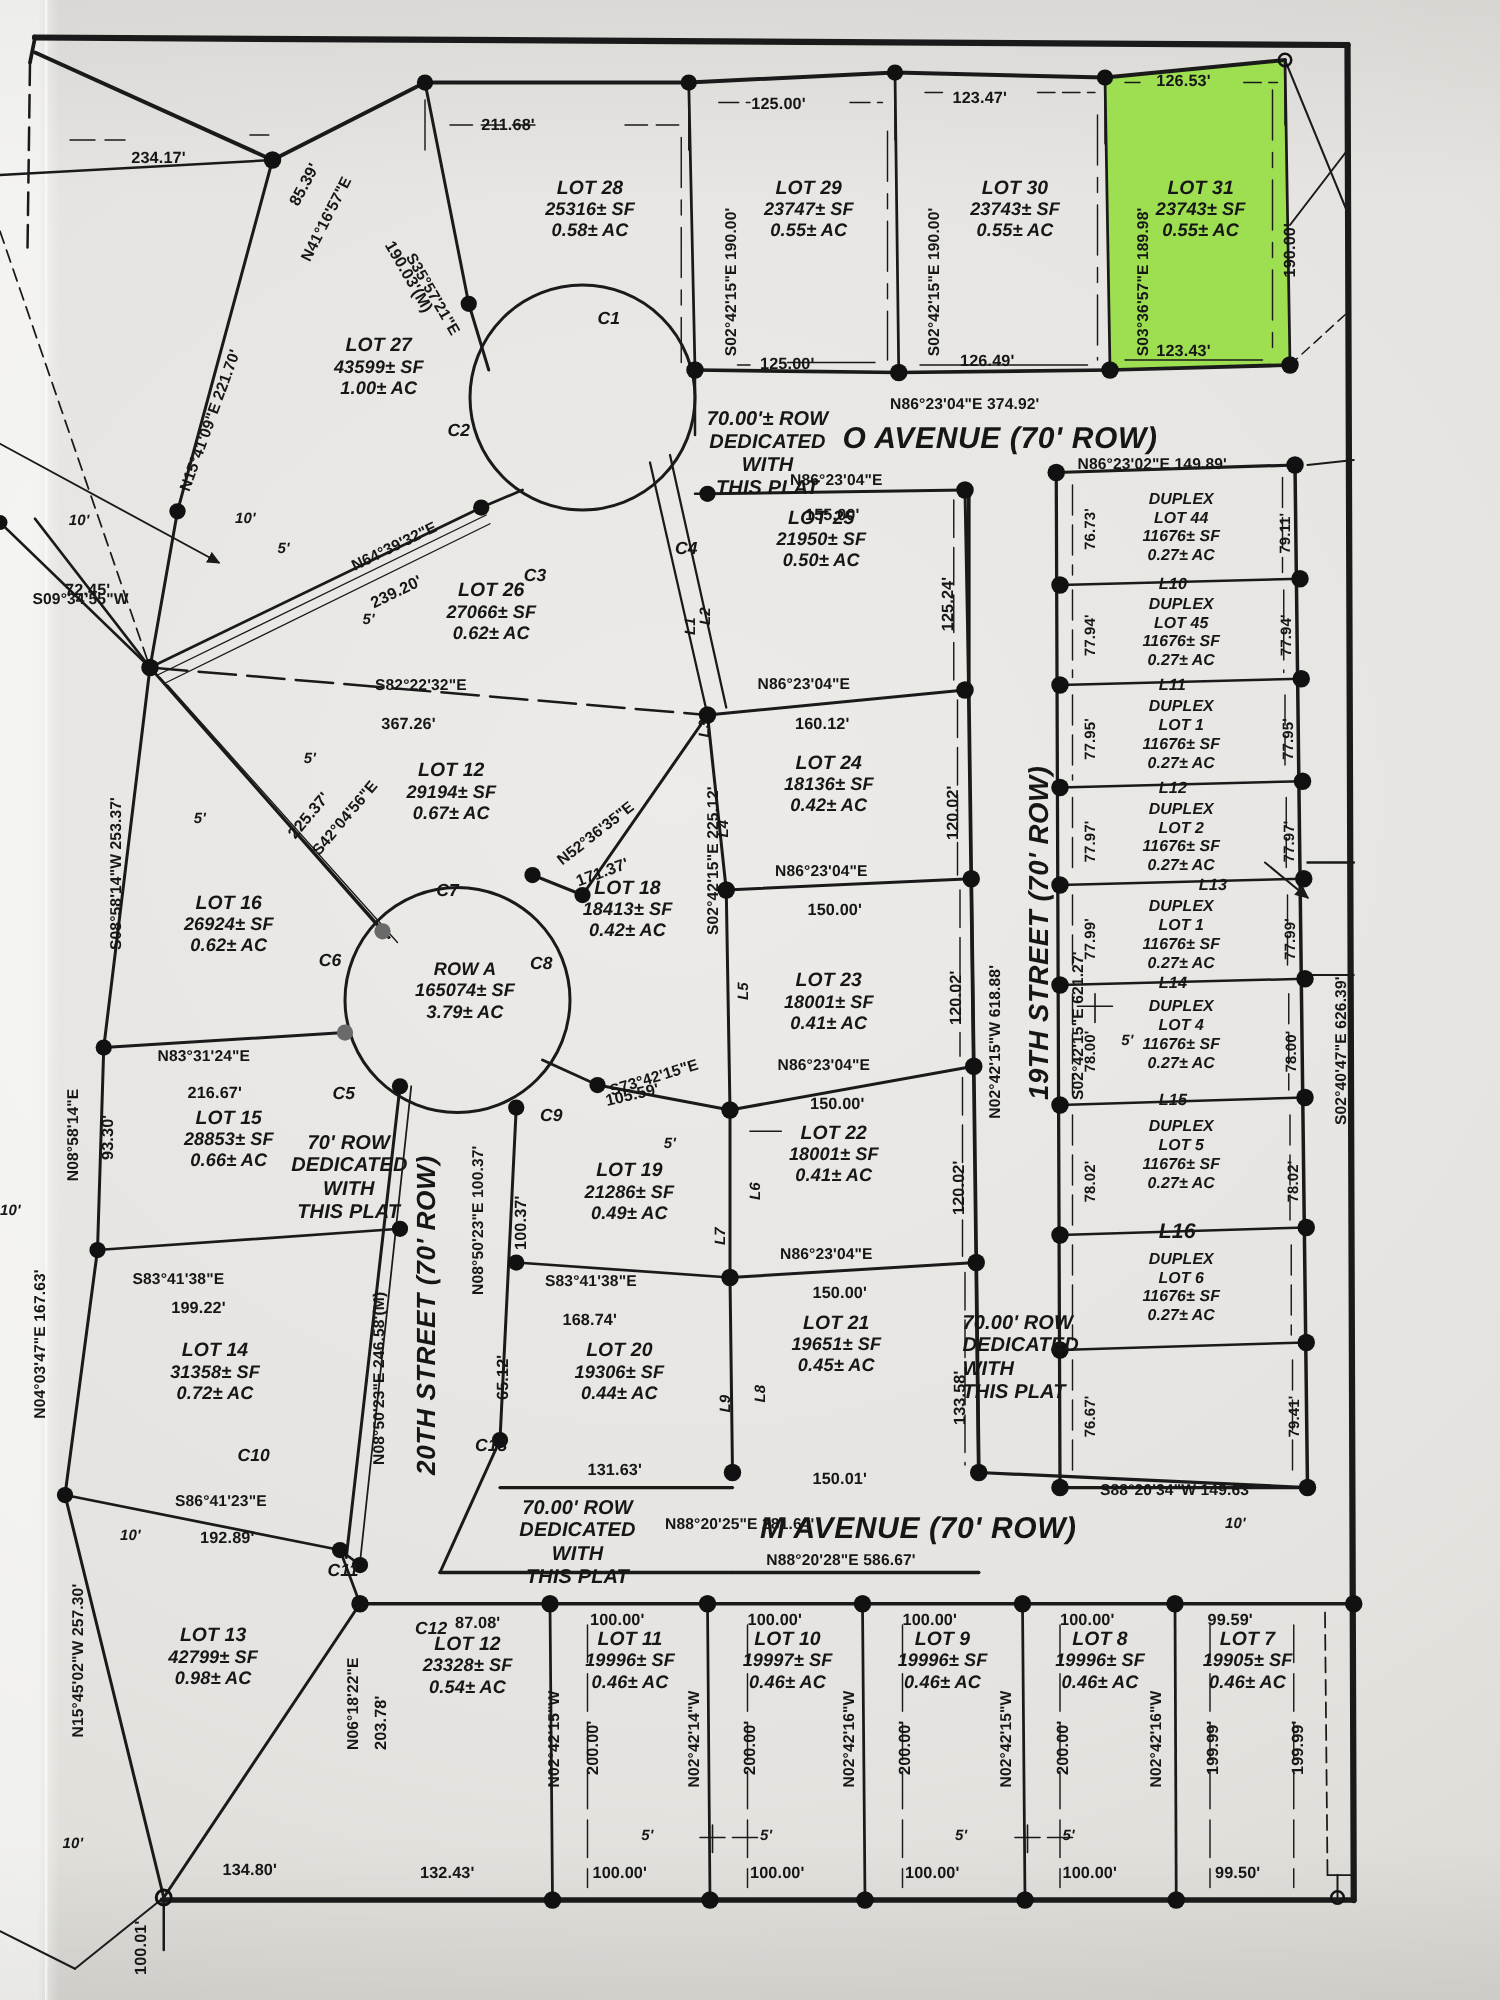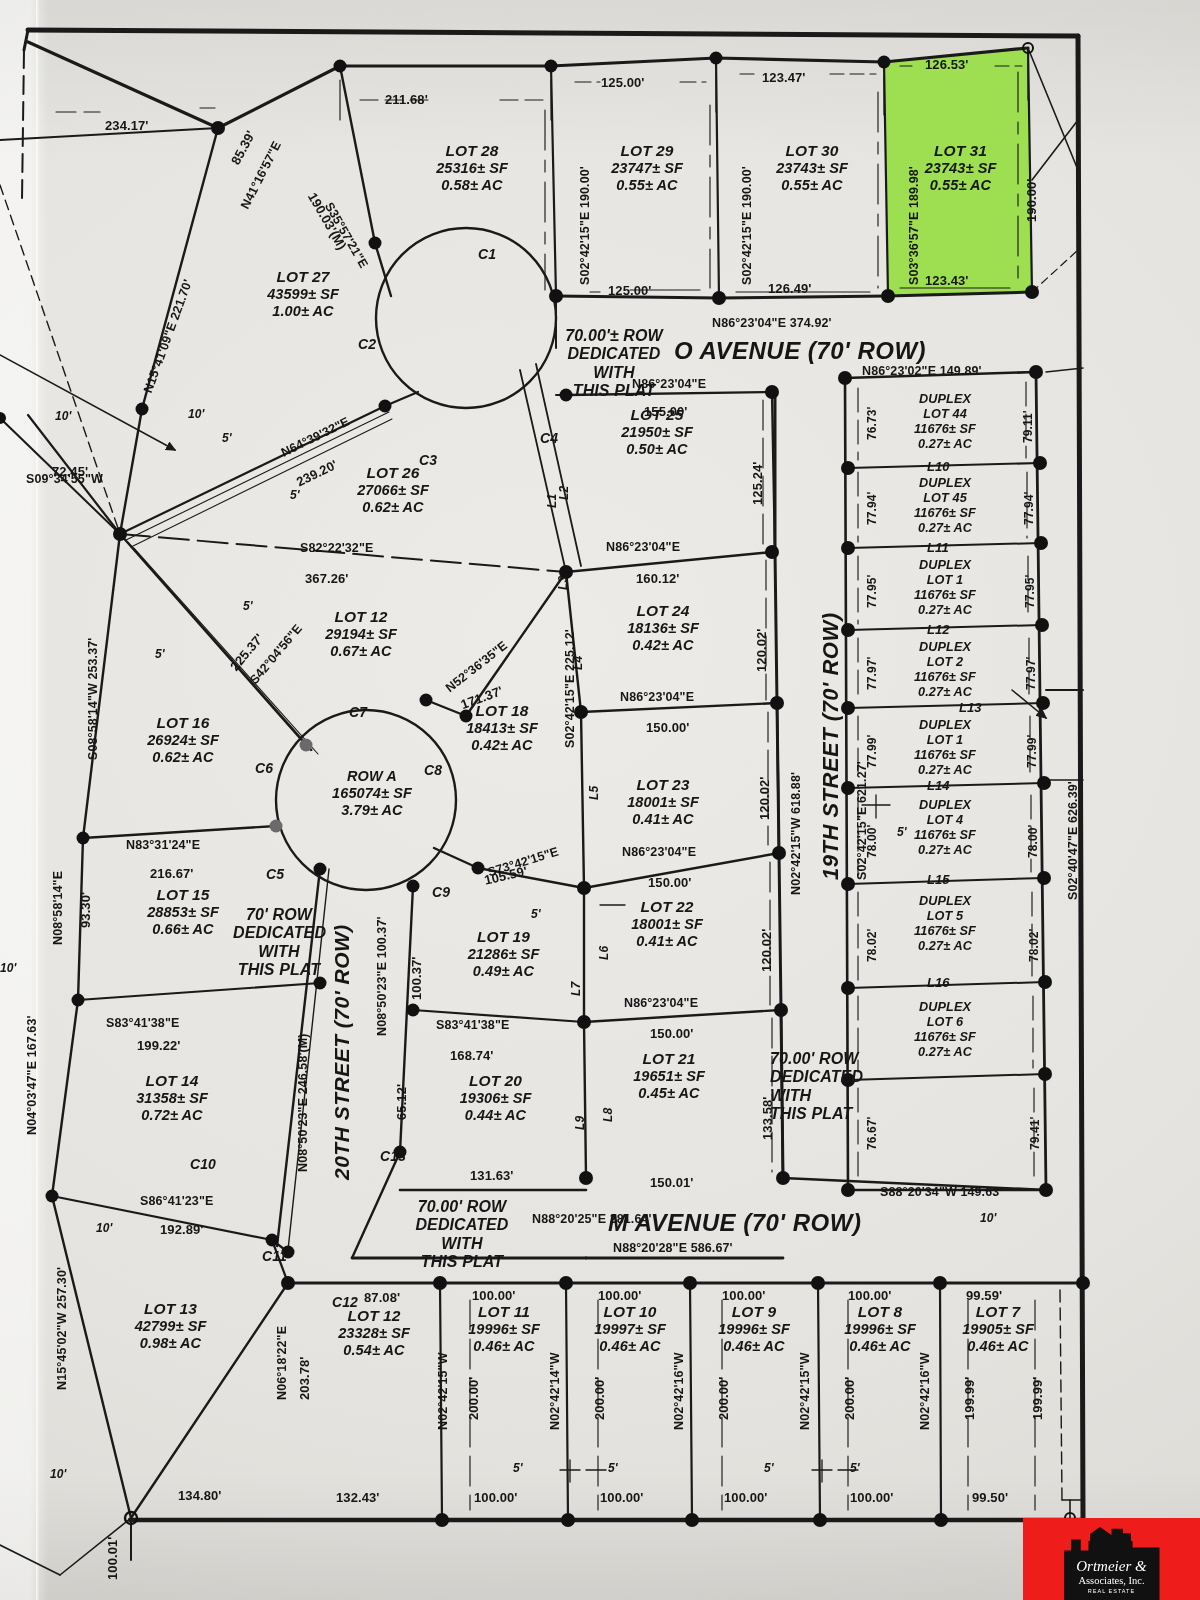--- a/index.html
+++ b/index.html
@@ -739,39 +739,29 @@
   <div class="lbl curve" style="left:927px;top:872px;font-size:13px;">L15</div>
   <div class="lbl dim rot90" style="left:866px;top:858px;font-size:12px;">78.00'</div>
   <div class="lbl dim rot90" style="left:1027px;top:858px;font-size:12px;">78.00'</div>
 
   <div class="lbl dup" style="left:890px;top:894px;width:110px;">
     <div>DUPLEX</div>
     <div>LOT 5</div>
     <div>11676± SF</div>
     <div>0.27± AC</div>
   </div>
-  <div class="lbl curve" style="left:927px;top:975px;font-size:13px;">L16</div>
+  <div class="lbl curve" style="left:927px;top:975px;font-size:17px;">L16</div>
   <div class="lbl dim rot90" style="left:866px;top:962px;font-size:12px;">78.02'</div>
   <div class="lbl dim rot90" style="left:1028px;top:962px;font-size:12px;">78.02'</div>
 
   <div class="lbl dup" style="left:890px;top:1000px;width:110px;">
     <div>DUPLEX</div>
     <div>LOT 6</div>
     <div>11676± SF</div>
     <div>0.27± AC</div>
   </div>
   <div class="lbl dim rot90" style="left:866px;top:1150px;font-size:12px;">76.67'</div>
   <div class="lbl dim rot90" style="left:1029px;top:1150px;font-size:12px;">79.41'</div>
 
   <div class="lbl tiny" style="left:897px;top:826px;">5'</div>
 
-  <div class="logo" style="left:1023px;top:1518px;width:177px;height:82px;">
-    <div class="mark">
-      <div class="house"></div>
-      <div class="sq" style="left:58px;top:14px;"></div>
-      <div class="sq" style="left:108px;top:14px;"></div>
-      <div class="t1">Ortmeier &amp;</div>
-      <div class="t2">Associates, Inc.</div>
-      <div class="t3">REAL ESTATE</div>
-    </div>
-  </div>
 
 </div>
 
 </body></html>

